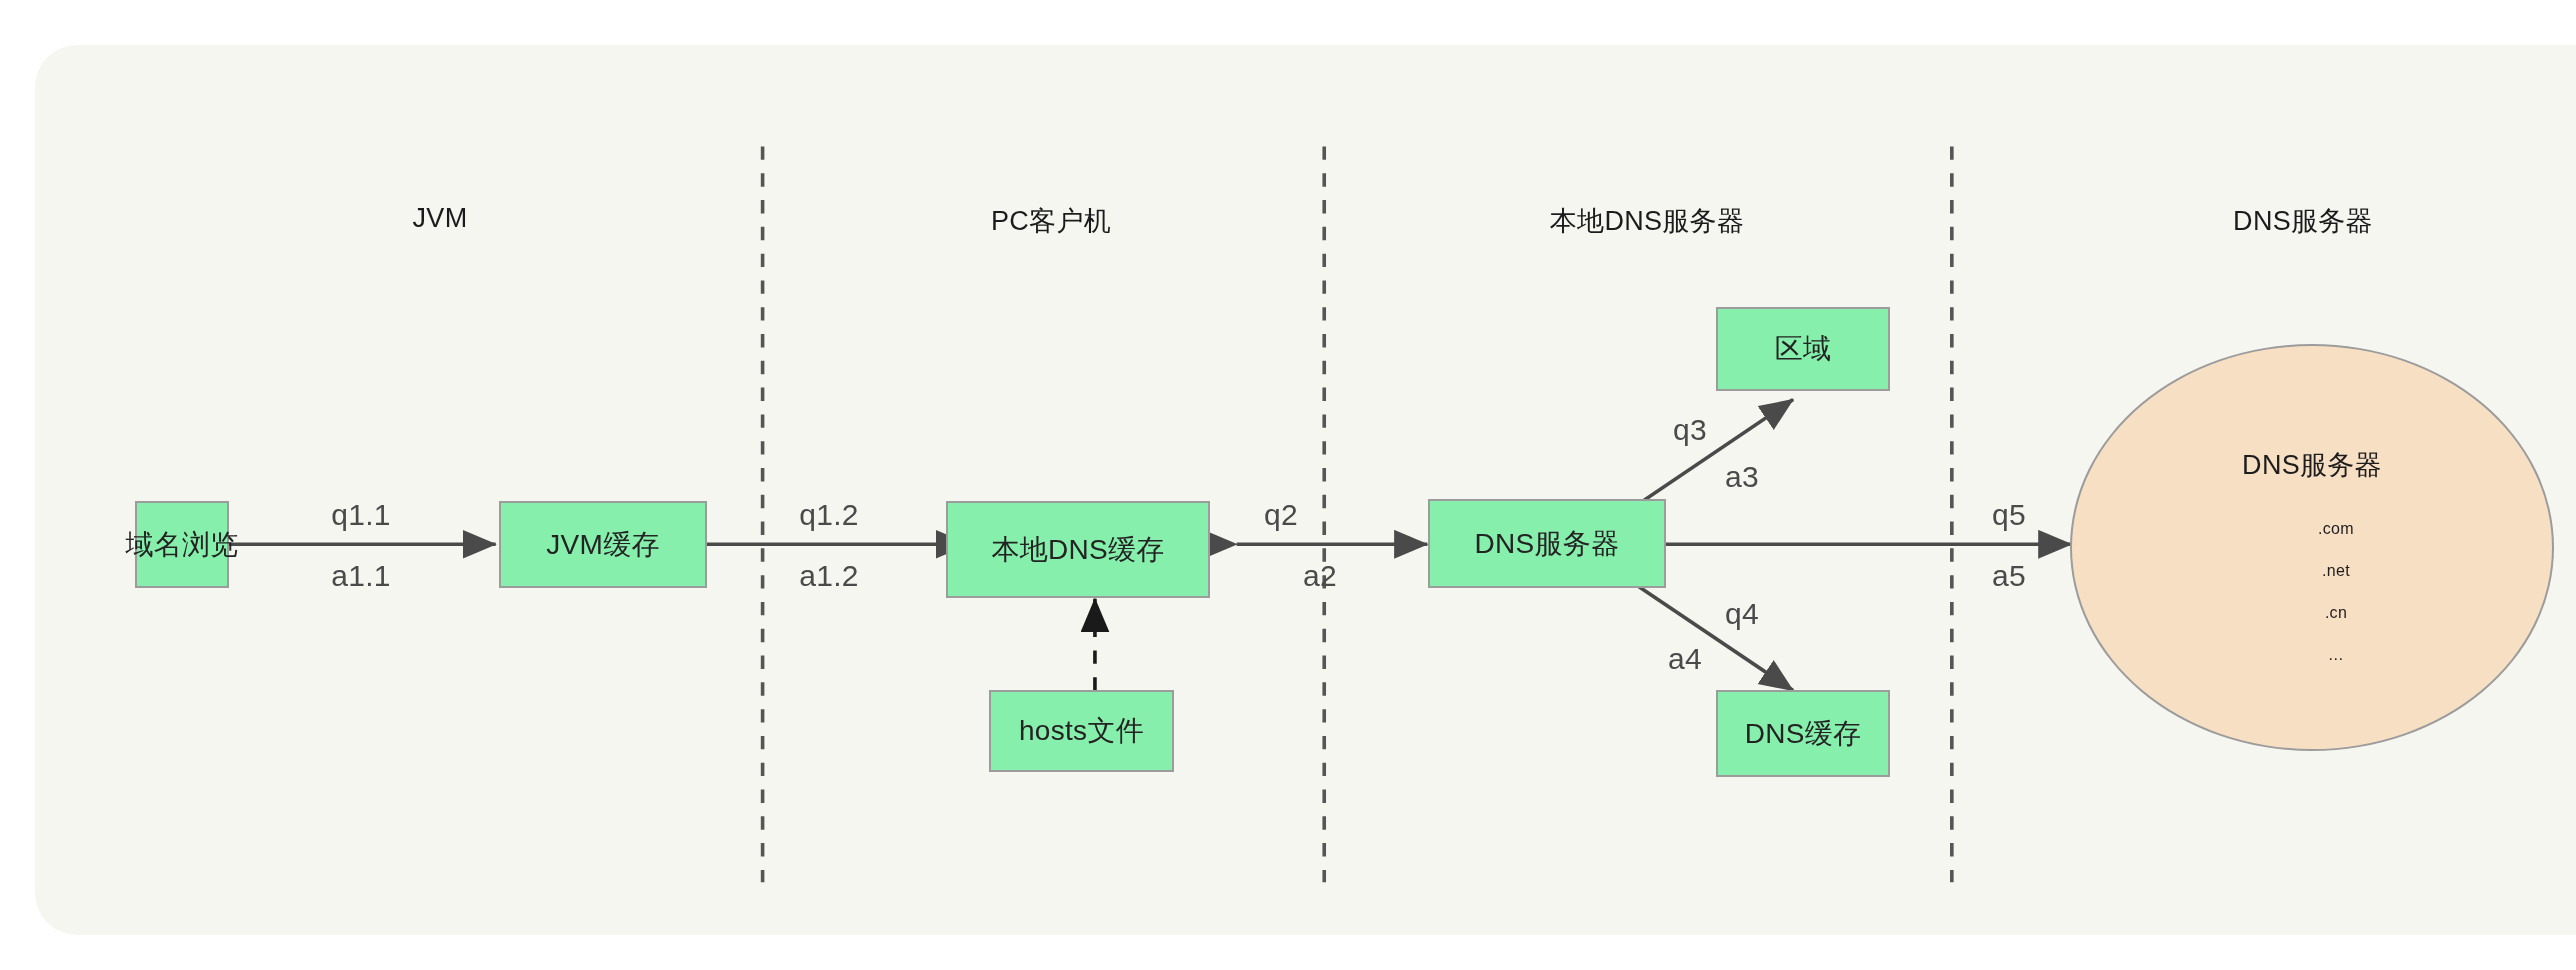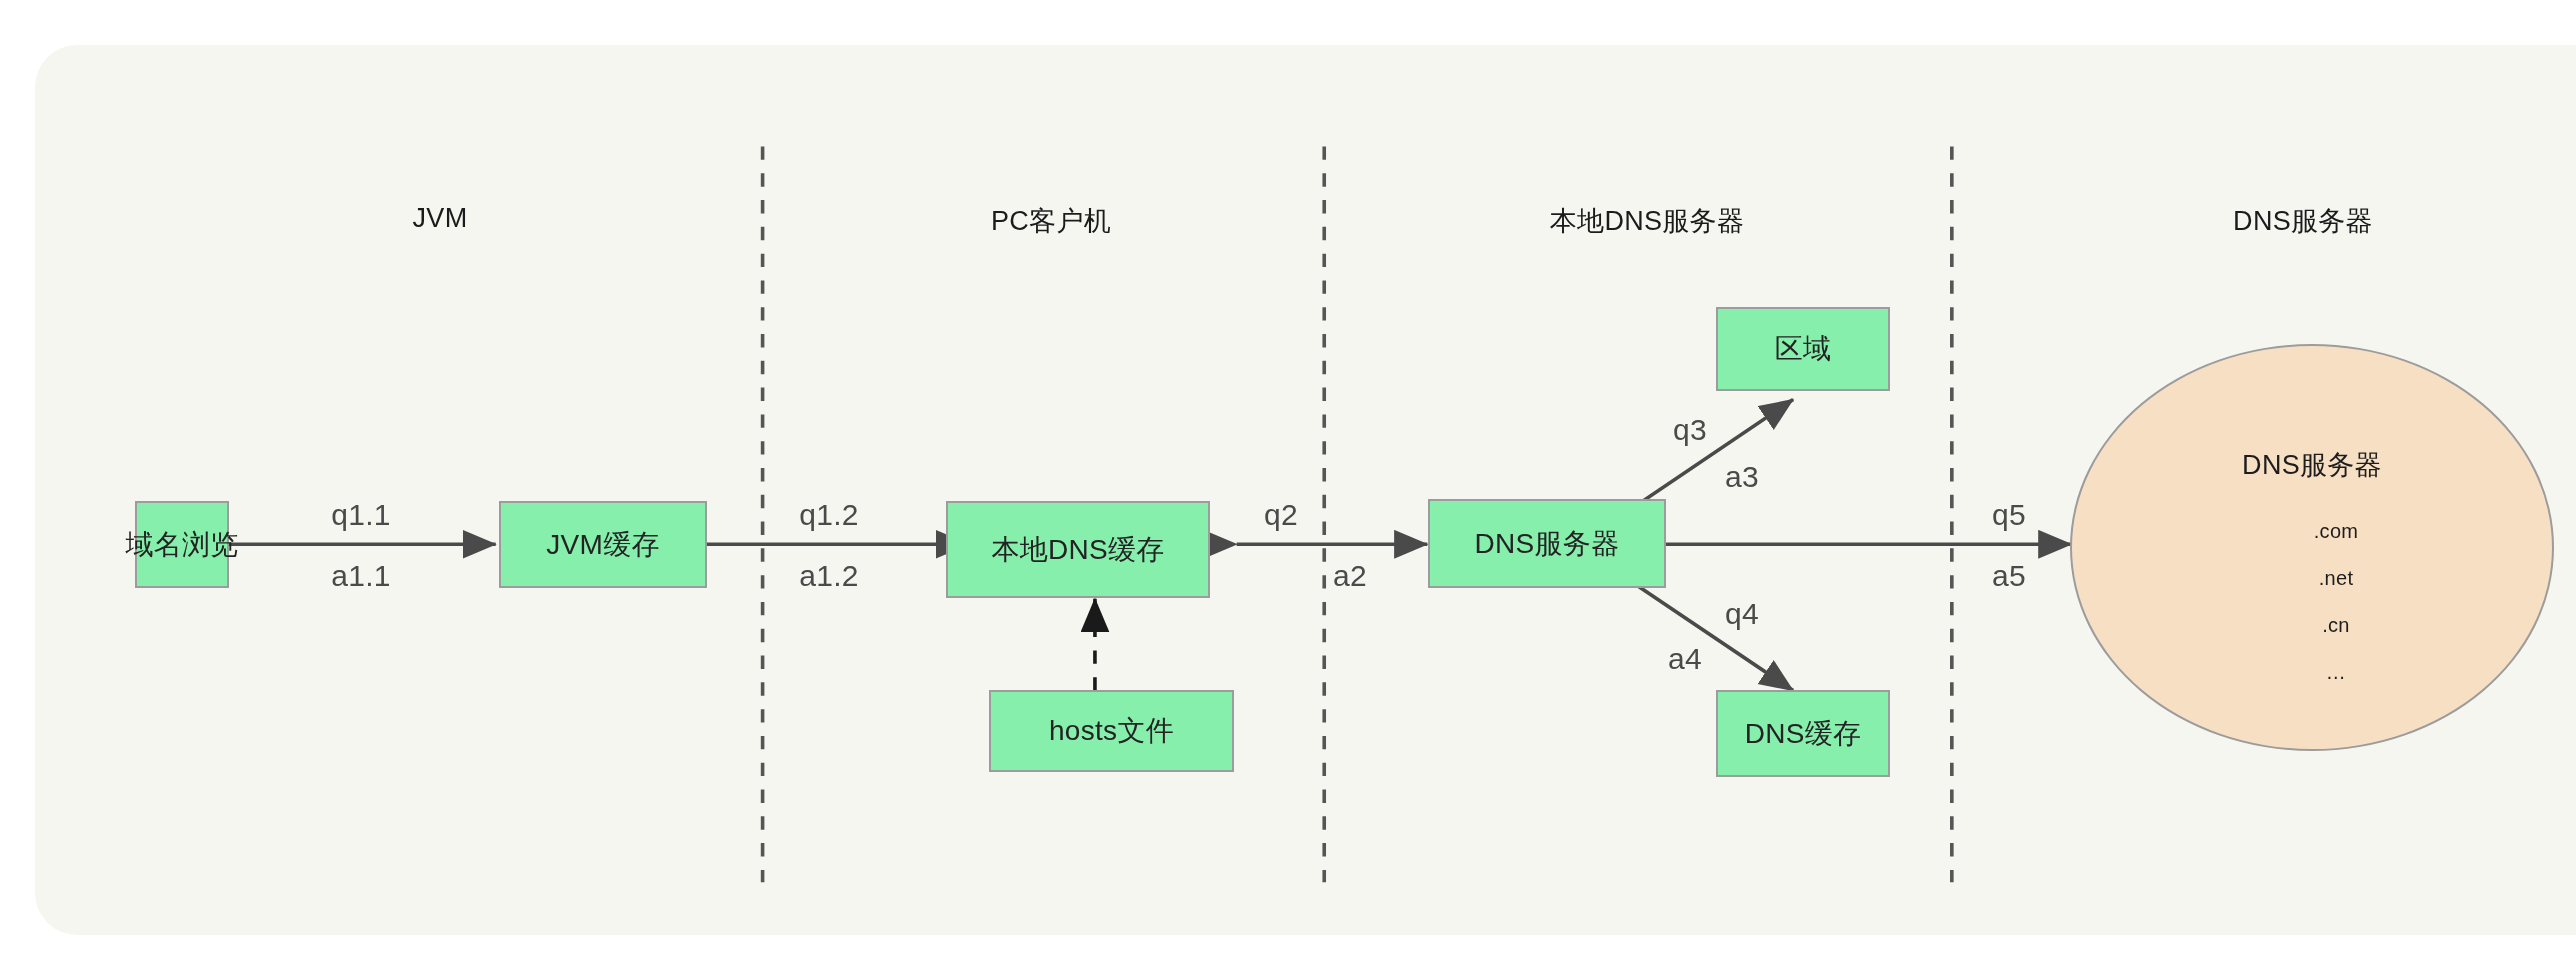--- a/index.html
+++ b/index.html
@@ -45,21 +45,21 @@
     background:#F7DFC4;
     border:2.1px solid #9C9C9C;
     border-radius:50%;
     display:flex;flex-direction:column;
     align-items:center;justify-content:flex-start;
     color:#1d1d1d;
     font-size:27px;
     letter-spacing:0.3px;
   }
   .ellipse .e-title{margin-top:101px;}
-  .ellipse .e-item{margin-top:24px;font-size:20px;margin-left:48px;}
+  .ellipse .e-item{margin-top:24px;font-size:16px;margin-left:48px;}
   .ellipse .e-item.first{margin-top:37px;}
 
   .edge-label{
     position:absolute;
     font-size:30px;
     color:#4a4a4a;
     white-space:nowrap;
     transform:translate(-50%,-50%);
     letter-spacing:0.3px;
   }
@@ -120,21 +120,21 @@
   <div class="col-title" style="left:1051px; top:203px;">PC客户机</div>
   <div class="col-title" style="left:1647px; top:203px;">本地DNS服务器</div>
   <div class="col-title" style="left:2303px; top:203px;">DNS服务器</div>
 
   <div class="node" style="left:135px;  top:501px;  width:94px; height:87px;">域名浏览</div>
 
   <div class="node" style="left:499px;  top:501px;  width:208px; height:87px;">JVM缓存</div>
 
   <div class="node" style="left:946px; top:501px;  width:264px; height:97px;">本地DNS缓存</div>
 
-  <div class="node" style="left:989px; top:690px; width:245px; height:82px;">hosts文件</div>
+  <div class="node" style="left:989px; top:690px; width:185px; height:82px;">hosts文件</div>
 
   <div class="node" style="left:1716px; top:307px;  width:174px; height:84px;">区域</div>
 
   <div class="node" style="left:1428px; top:499px;  width:238px; height:89px;">DNS服务器</div>
 
   <div class="node" style="left:1716px; top:690px; width:174px; height:87px;">DNS缓存</div>
 
   <div class="ellipse" style="left:2070px; top:344px; width:484px; height:407px;">
     <div class="e-title">DNS服务器</div>
     <div class="e-item first">.com</div>
@@ -143,21 +143,21 @@
     <div class="e-item">…</div>
   </div>
 
   <div class="edge-label" style="left:361px;  top:515px;">q1.1</div>
   <div class="edge-label" style="left:361px;  top:576px;">a1.1</div>
 
   <div class="edge-label" style="left:829px; top:515px;">q1.2</div>
   <div class="edge-label" style="left:829px; top:576px;">a1.2</div>
 
   <div class="edge-label" style="left:1281px; top:515px;">q2</div>
-  <div class="edge-label" style="left:1350px; top:576px;text-align:center;">a2</div>
+  <div class="edge-label" style="left:1320px; top:576px;text-align:center;">a2</div>
 
   <div class="edge-label" style="left:1690px; top:430px;">q3</div>
   <div class="edge-label" style="left:1742px; top:477px;">a3</div>
 
   <div class="edge-label" style="left:1742px; top:614px;">q4</div>
   <div class="edge-label" style="left:1685px; top:659px;">a4</div>
 
   <div class="edge-label" style="left:2009px; top:515px;">q5</div>
   <div class="edge-label" style="left:2009px; top:576px;">a5</div>
 

